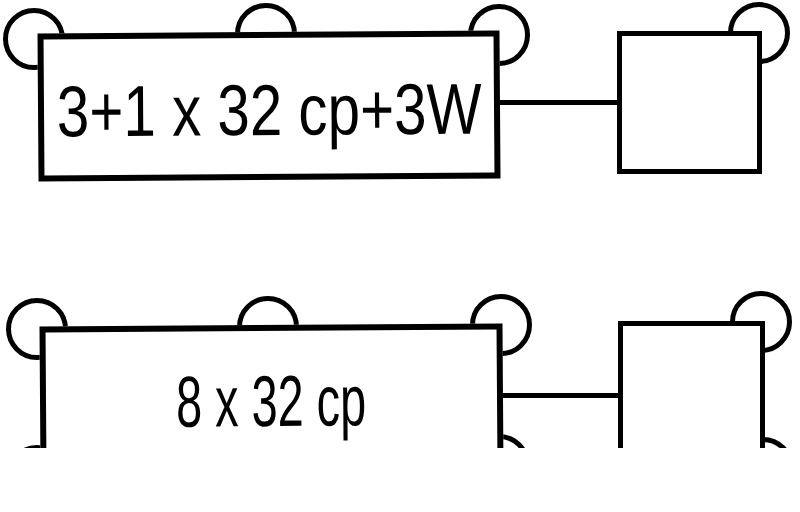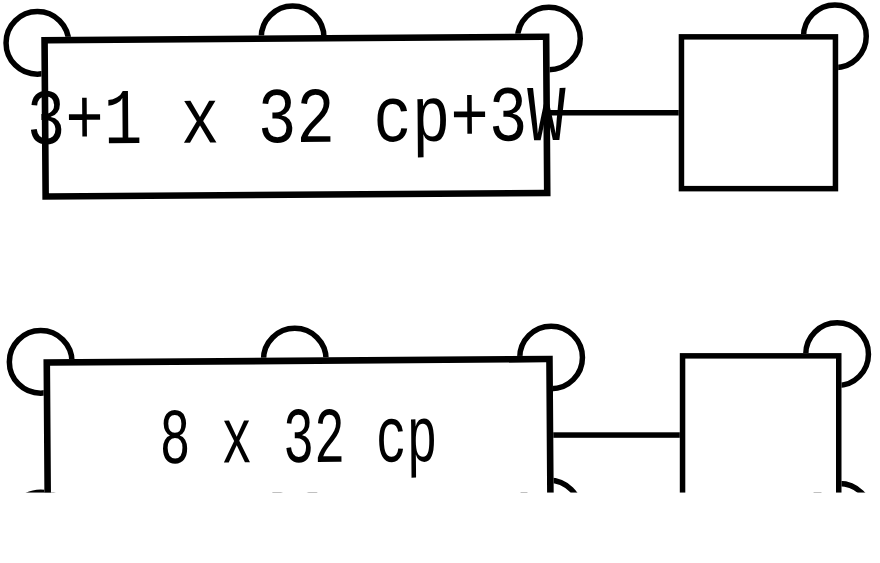--- a/index.html
+++ b/index.html
@@ -6,21 +6,21 @@
     margin: 0;
     padding: 0;
     background: #ffffff;
   }
   .canvas {
     position: relative;
     width: 800px;
     height: 448px;
     background: #ffffff;
     overflow: hidden;
-    font-family: Liberation Mono, monospace;
+    font-family: Liberation Sans, sans-serif;
   }
   .bulb {
     position: absolute;
     width: 62px;
     height: 62px;
     border: 5px solid #000;
     border-radius: 50%;
     background: transparent;
     box-sizing: border-box;
     z-index: 1;

